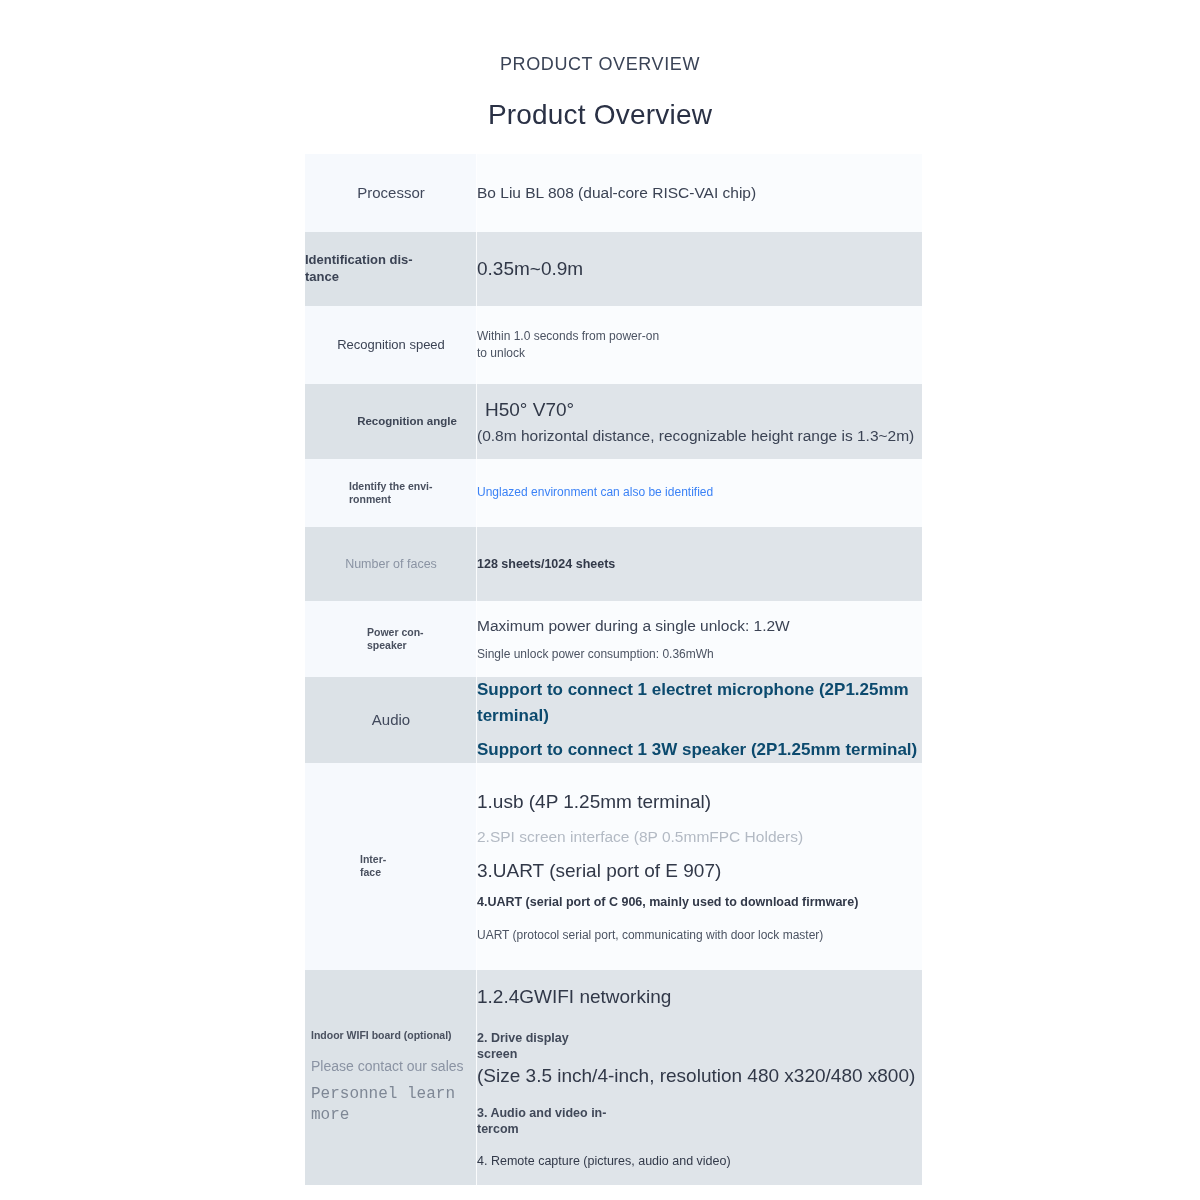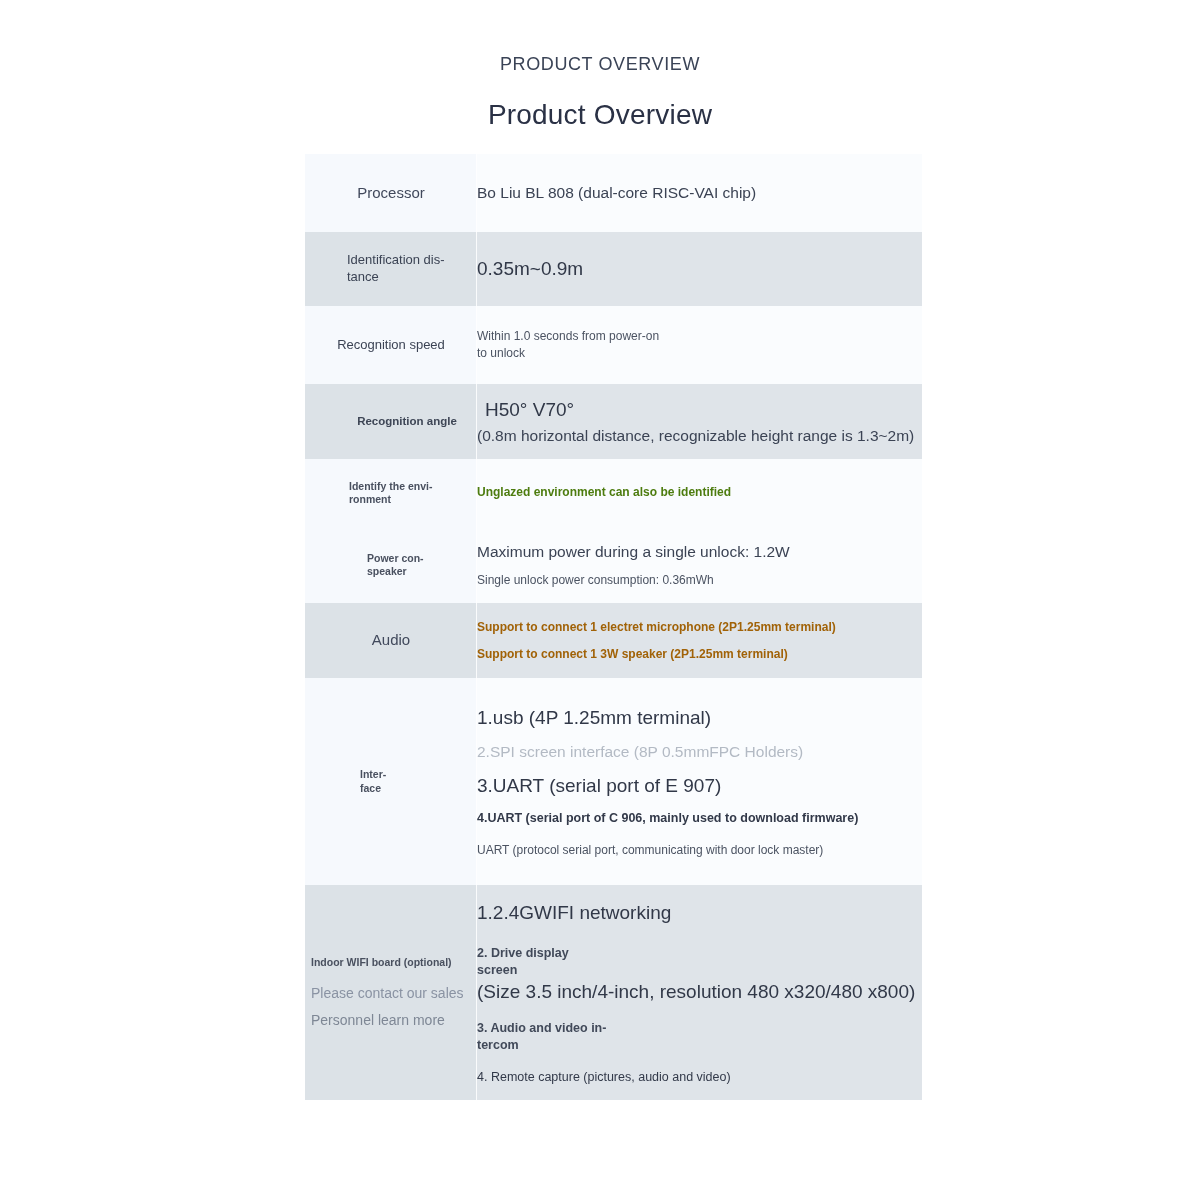--- a/index.html
+++ b/index.html
@@ -47,33 +47,33 @@
   .lbl{box-shadow:inset -1px 0 0 rgba(255,255,255,.85);}
 
   
   .l-lg   {font-size:15px;color:#41495c;font-weight:400;line-height:1.35;text-align:center;}
   .l-md   {font-size:13px;color:#3b4354;font-weight:400;line-height:1.3;}
   .l-sm   {font-size:11.5px;color:#3e4656;font-weight:700;line-height:1.3;}
   .l-mute {font-size:12.5px;color:#8a93a3;font-weight:400;line-height:1.3;}
   .l-xs   {font-size:10.5px;color:#49505f;font-weight:700;line-height:1.25;}
 
   .center{text-align:center;}
-  .lpad-a{padding-left:42px;}
+  .lpad-a{font-weight:bold;}
   .lpad-b{padding-left:44px;}
   .lpad-c{padding-left:62px;}
   .lpad-d{padding-left:55px;}
   .lpad-e{padding-left:6px;}
 
   
   .v-lg   {font-size:19px;color:#313848;font-weight:400;line-height:1.45;}
   .v-md   {font-size:15.5px;color:#3b4354;font-weight:400;line-height:1.5;}
-  .v-bold {font-size:12px;color:#a16207;font-weight:700;line-height:1.5;}
+  .v-bold {font-size:17px;color:#0c4a6e;font-weight:700;line-height:1.5;}
   .v-sm   {font-size:12px;color:#4b5362;font-weight:400;line-height:1.45;}
   .v-smb  {font-size:12.5px;color:#323949;font-weight:700;line-height:1.45;}
-  .v-mute {font-size:12px;color:#4d7c0f;font-weight:700;line-height:1.45;}
+  .v-mute {font-size:12px;color:#3b82f6;font-weight:400;line-height:1.45;}
   .v-mute2{font-size:15.5px;color:#b3bac4;font-weight:400;line-height:1.5;}
   .v-xs   {font-size:12.5px;color:#414959;font-weight:700;line-height:1.3;}
 
   .gap-s{height:9px;}
   .gap-m{height:15px;}
   .gap-l{height:19px;}
   .indent{padding-left:8px;}
 </style>
 </head>
 <body>
@@ -128,20 +128,28 @@
       <tr class="light">
         <td class="lbl" style="height:68px;">
           <div class="l-xs lpad-b">Identify the envi-</div>
           <div class="l-xs lpad-b">ronment</div>
         </td>
         <td class="val">
           <div class="v-mute">Unglazed environment can also be identified</div>
         </td>
       </tr>
 
+      <tr class="dark">
+        <td class="lbl" style="height:74px;">
+          <div class="l-mute center">Number of faces</div>
+        </td>
+        <td class="val">
+          <div class="v-smb">128 sheets/1024 sheets</div>
+        </td>
+      </tr>
 
       <tr class="light">
         <td class="lbl" style="height:76px;margin-top:30px;">
           <div class="l-xs lpad-c">Power con-</div>
           <div class="l-xs lpad-c">speaker</div>
         </td>
         <td class="val">
           <div class="v-md">Maximum power during a single unlock: 1.2W</div>
           <div class="gap-s"></div>
           <div class="v-sm">Single unlock power consumption: 0.36mWh</div>
@@ -176,21 +184,21 @@
           <div class="v-sm">UART (protocol serial port, communicating with door lock master)</div>
         </td>
       </tr>
 
       <tr class="dark">
         <td class="lbl" style="height:215px;">
           <div class="l-xs lpad-e">Indoor WIFI board (optional)</div>
           <div class="gap-m"></div>
           <div class="l-mute lpad-e" style="font-size:14px;">Please contact our sales</div>
           <div class="gap-s"></div>
-          <div class="l-mute lpad-e" style="font-size:14px;color:#7e8795;">Personnel learn more</div>
+          <div class="l-mute lpad-e" style="font-size:16px;color:#7e8795;font-family:Liberation Mono, monospace;">Personnel learn more</div>
         </td>
         <td class="val">
           <div class="v-lg">1.2.4GWIFI networking</div>
           <div class="gap-l"></div>
           <div class="v-xs">2. Drive display</div>
           <div class="v-xs">screen</div>
           <div class="v-lg"> (Size 3.5 inch/4-inch, resolution 480 x320/480 x800)</div>
           <div class="gap-m"></div>
           <div class="v-xs">3. Audio and video in-</div>
           <div class="v-xs">tercom</div>

